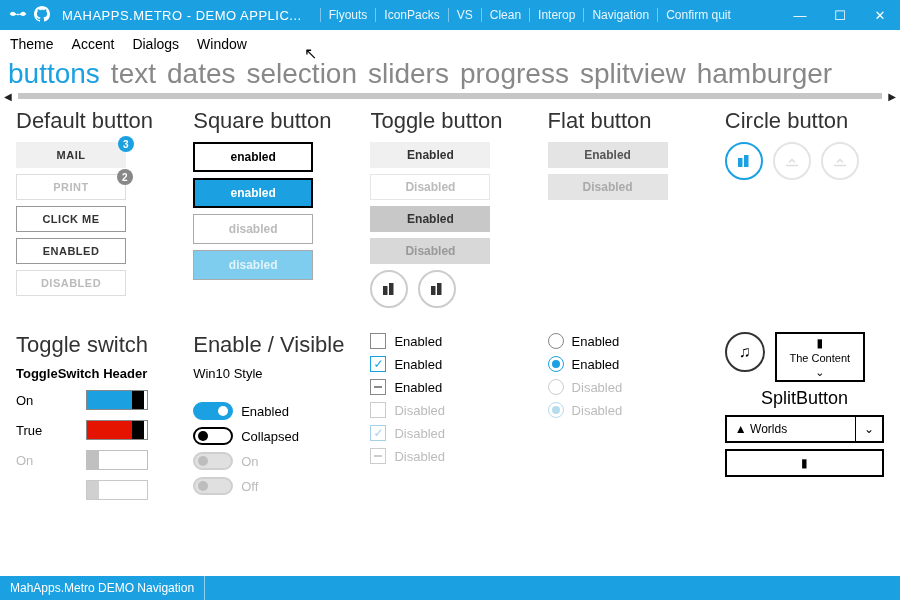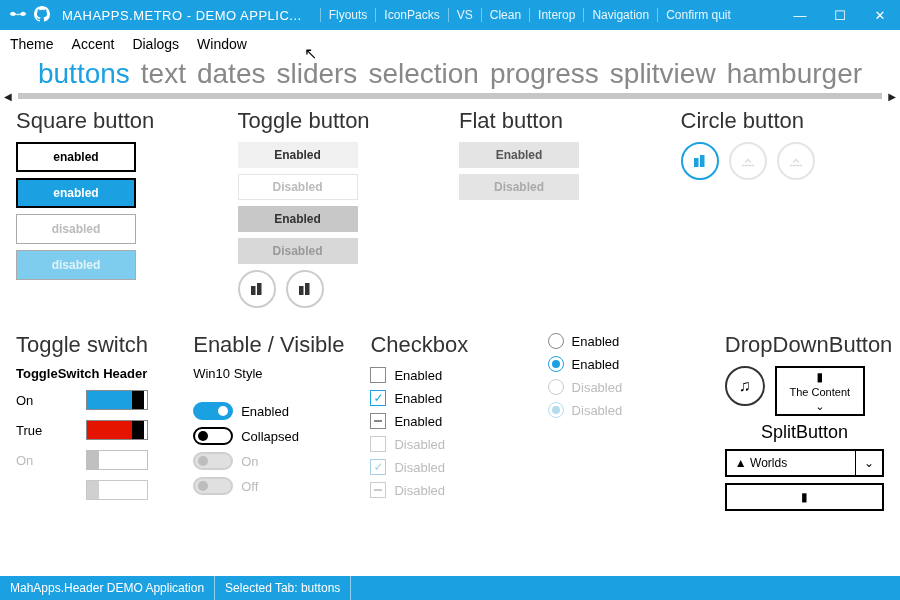--- a/index.html
+++ b/index.html
@@ -12,21 +12,21 @@
 .titlebar .gh { width: 16px; height: 16px; fill: #fff; }
 .titlebar .title { font-weight: 400; letter-spacing: 0.5px; font-size: 13px; padding-left: 4px; }
 .titlebar .cmds { display: flex; margin-left: 18px; gap: 0; }
 .titlebar .cmds span { padding: 0 8px; color: rgba(255,255,255,0.9); border-left: 1px solid rgba(255,255,255,0.4); font-size: 12px; line-height: 14px; cursor: pointer; }
 .titlebar .wincontrols { margin-left: auto; display: flex; }
 .titlebar .wincontrols div { width: 40px; height: 30px; display: flex; align-items: center; justify-content: center; color: #fff; font-size: 13px; cursor: pointer; }
 
 .menubar { height: 28px; display: flex; align-items: center; padding: 0 10px; gap: 18px; font-size: 14px; }
 .menubar span { cursor: pointer; }
 
-.tabs { display: flex; align-items: baseline; padding: 0 8px; font-size: 28px; color: #888; gap: 11px; white-space: nowrap; overflow: hidden; justify-content: center; }
+.tabs { display: flex; align-items: baseline; padding: 0 8px; font-size: 28px; color: #888; gap: 11px; white-space: nowrap; overflow: hidden; }
 .tabs .active { color: #1ba1e2; }
 .tabs span { cursor: pointer; font-weight: 300; }
 
 .scroll-strip { height: 12px; display: flex; align-items: center; padding: 0 4px; }
 .scroll-strip .arrow { font-size: 10px; color: #222; cursor: pointer; }
 .scroll-strip .track { flex: 1; height: 6px; background: #c6c6c6; margin: 0 6px; position: relative; }
 
 .content { padding: 6px 16px 0 16px; height: 470px; overflow: hidden; }
 .row { display: flex; gap: 18px; }
 .col { flex: 1 1 0; min-width: 0; }
@@ -167,37 +167,51 @@
   <span>Dialogs</span>
   <span>Window</span>
 </div>
 
 <span class="cursor">↖</span>
 
 <div class="tabs">
   <span class="active">buttons</span>
   <span>text</span>
   <span>dates</span>
+  <span>selection</span>
   <span>sliders</span>
-  <span>selection</span>
   <span>progress</span>
   <span>splitview</span>
   <span>hamburger</span>
 
 </div>
 
 <div class="scroll-strip">
   <span class="arrow">◀</span>
   <div class="track"></div>
   <span class="arrow">▶</span>
 </div>
 
 <div class="content">
 
   <div class="row">
+    <div class="col">
+      <h3>Default button</h3>
+      <button class="default-btn">
+        <span>MAIL</span>
+        <span class="badge">3</span>
+      </button>
+      <button class="default-btn disabled">
+        <span>PRINT</span>
+        <span class="badge gray">2</span>
+      </button>
+      <button class="default-btn white">CLICK ME</button>
+      <button class="default-btn white">ENABLED</button>
+      <button class="default-btn disabled">DISABLED</button>
+    </div>
 
     <div class="col">
       <h3>Square button</h3>
       <div class="square-btn sq1">enabled</div>
       <div class="square-btn sq2">enabled</div>
       <div class="square-btn sq3">disabled</div>
       <div class="square-btn sq4">disabled</div>
     </div>
 
     <div class="col">
@@ -306,21 +320,20 @@
         </div>
       <div class="w10-row">
           <div class="w10-toggle dis">
             <div class="knob"></div>
           </div>
           <span class="w10-lbl gray">Off</span>
         </div>
     </div>
 
     <div class="col">
-      <h3>Checkbox</h3>
       <div class="cb-row">
           <div class="cb-box"></div>
           <span class="cb-lbl">Enabled</span>
         </div>
       <div class="cb-row">
           <div class="cb-box checked">✓</div>
           <span class="cb-lbl">Enabled</span>
         </div>
       <div class="cb-row">
           <div class="cb-box ind"></div>
@@ -353,21 +366,20 @@
           <div class="rd-circle"></div>
           <span class="rd-lbl">Disabled</span>
         </div>
       <div class="rd-row disabled">
           <div class="rd-circle sel"></div>
           <span class="rd-lbl">Disabled</span>
         </div>
     </div>
 
     <div class="col">
-      <h3>DropDownButton</h3>
       <div class="dd-row">
         <div class="dd-circle">
             <span>♫</span>
           </div>
         <div class="dd-box">
           <span class="book">▮</span>
           <span>The Content</span>
           <span>⌄</span>
         </div>
       </div>
@@ -378,15 +390,14 @@
         <span class="arrow">⌄</span>
       </div>
       <div class="split-box" style="margin-top:6px;justify-content:center">
         <span>▮</span>
       </div>
     </div>
   </div>
 </div>
 
 <div class="statusbar">
-  <div class="cell">MahApps.Header DEMO Application</div>
-  <div class="cell">Selected Tab:  buttons</div>
+  <div class="cell">MahApps.Metro DEMO Navigation</div>
 </div>
 
 </body></html>

